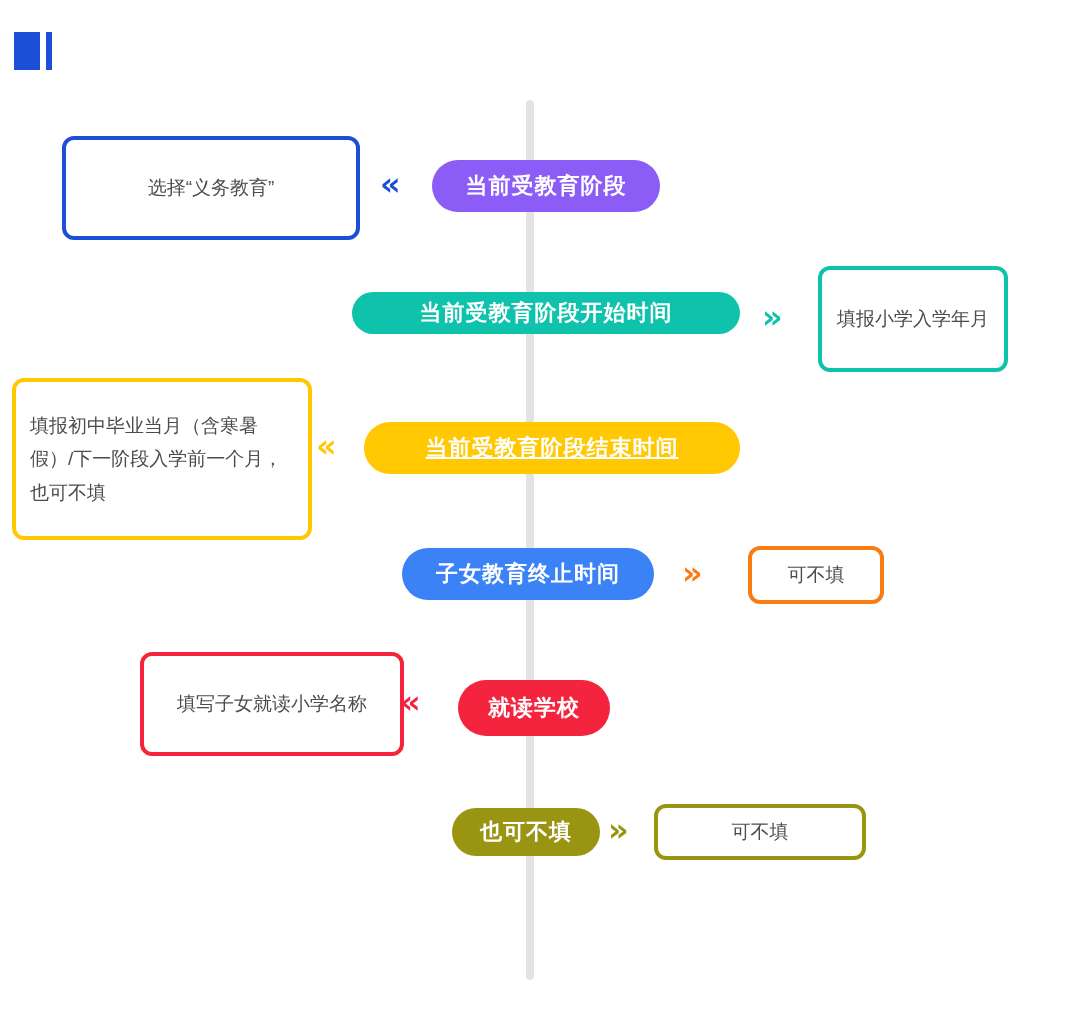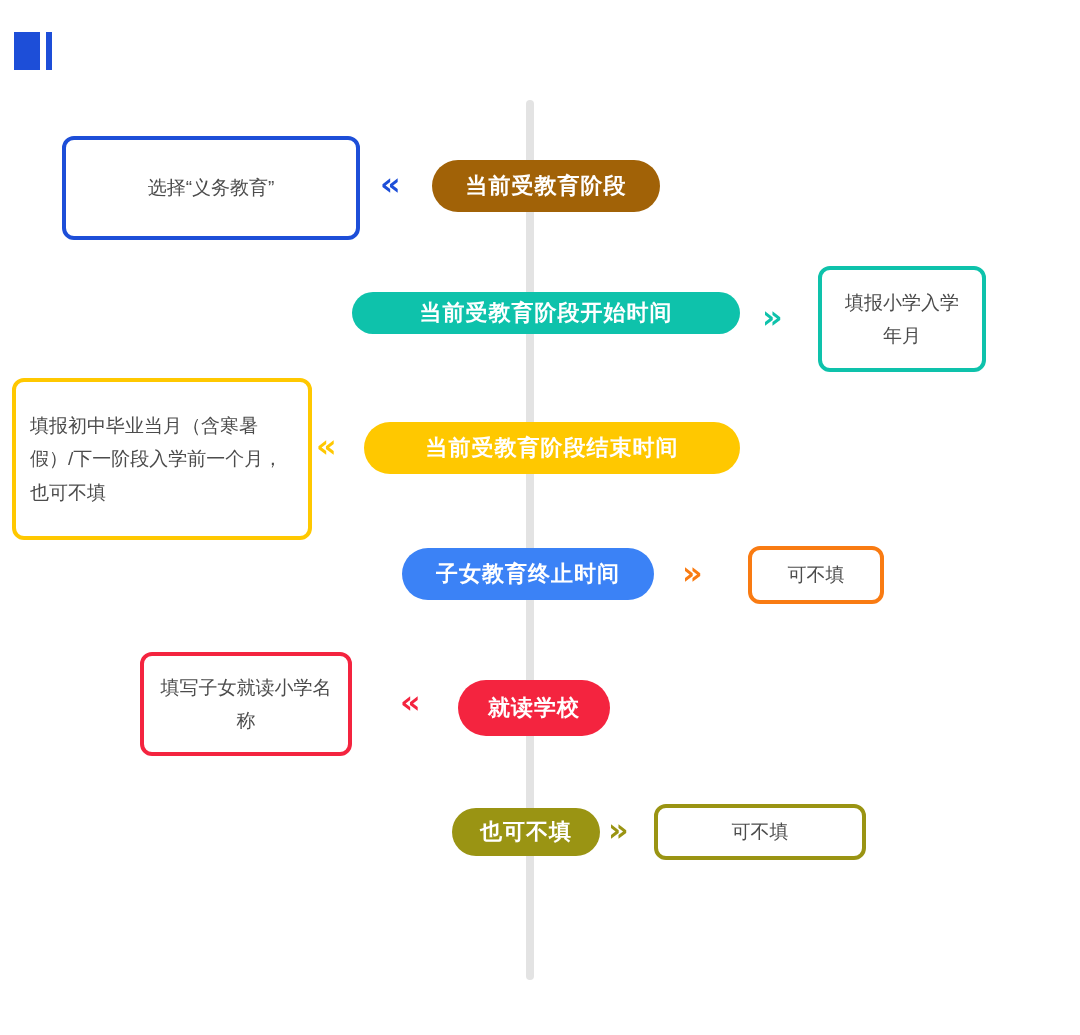--- a/index.html
+++ b/index.html
@@ -103,35 +103,35 @@
     font-weight: bold;
     font-size: 32px;
     line-height: 1;
     white-space: nowrap;
     font-family: "DejaVu Sans", sans-serif;
   }
 
   
   #row1-note   { left: 62px;  top: 136px; width: 298px; height: 104px; border-width: 4px; border-color: #1d4ed8; }
   #row1-arrow  { left: 380px; top: 168px; color: #1d4ed8; }
-  #row1-pill   { left: 432px; top: 160px; width: 228px; height: 52px; background: #a16207; }
+  #row1-pill   { left: 432px; top: 160px; width: 228px; height: 52px; background: #8b5cf6; }
 
   #row2-pill   { left: 352px; top: 292px; width: 388px; height: 42px; background: #0ec2ab; }
   #row2-arrow  { left: 762px; top: 301px; color: #0ec2ab; }
-  #row2-note   { left: 818px; top: 266px; width: 168px; height: 106px; border-width: 4px; border-color: #0ec2ab; }
+  #row2-note   { left: 818px; top: 266px; width: 190px; height: 106px; border-width: 4px; border-color: #0ec2ab; }
 
   #row3-note   { left: 12px;  top: 378px; width: 300px; height: 162px; border-width: 4px; border-color: #ffc800; }
   #row3-arrow  { left: 316px; top: 430px; color: #ffc800; }
-  #row3-pill   { left: 364px; top: 422px; width: 376px; height: 52px; background: #ffc800; }
+  #row3-pill   { left: 364px; top: 422px; width: 376px; height: 52px; background: #ffc800; text-decoration: underline; }
 
   #row4-pill   { left: 402px; top: 548px; width: 252px; height: 52px; background: #3b82f6; }
   #row4-arrow  { left: 682px; top: 557px; color: #f97b12; }
   #row4-note   { left: 748px; top: 546px; width: 136px; height: 58px; border-width: 4px; border-color: #f97b12; }
 
-  #row5-note   { left: 140px; top: 652px; width: 212px; height: 104px; border-width: 4px; border-color: #f4243f; }
+  #row5-note   { left: 140px; top: 652px; width: 264px; height: 104px; border-width: 4px; border-color: #f4243f; }
   #row5-arrow  { left: 400px; top: 686px; color: #f4243f; }
   #row5-pill   { left: 458px; top: 680px; width: 152px; height: 56px; background: #f4243f; }
 
   #row6-pill   { left: 452px; top: 808px; width: 148px; height: 48px; background: #9a9413; }
   #row6-arrow  { left: 608px; top: 814px; color: #9a9413; }
   #row6-note   { left: 654px; top: 804px; width: 212px; height: 56px; border-width: 4px; border-color: #9a9413; }
 </style>
 </head>
 <body>
 

